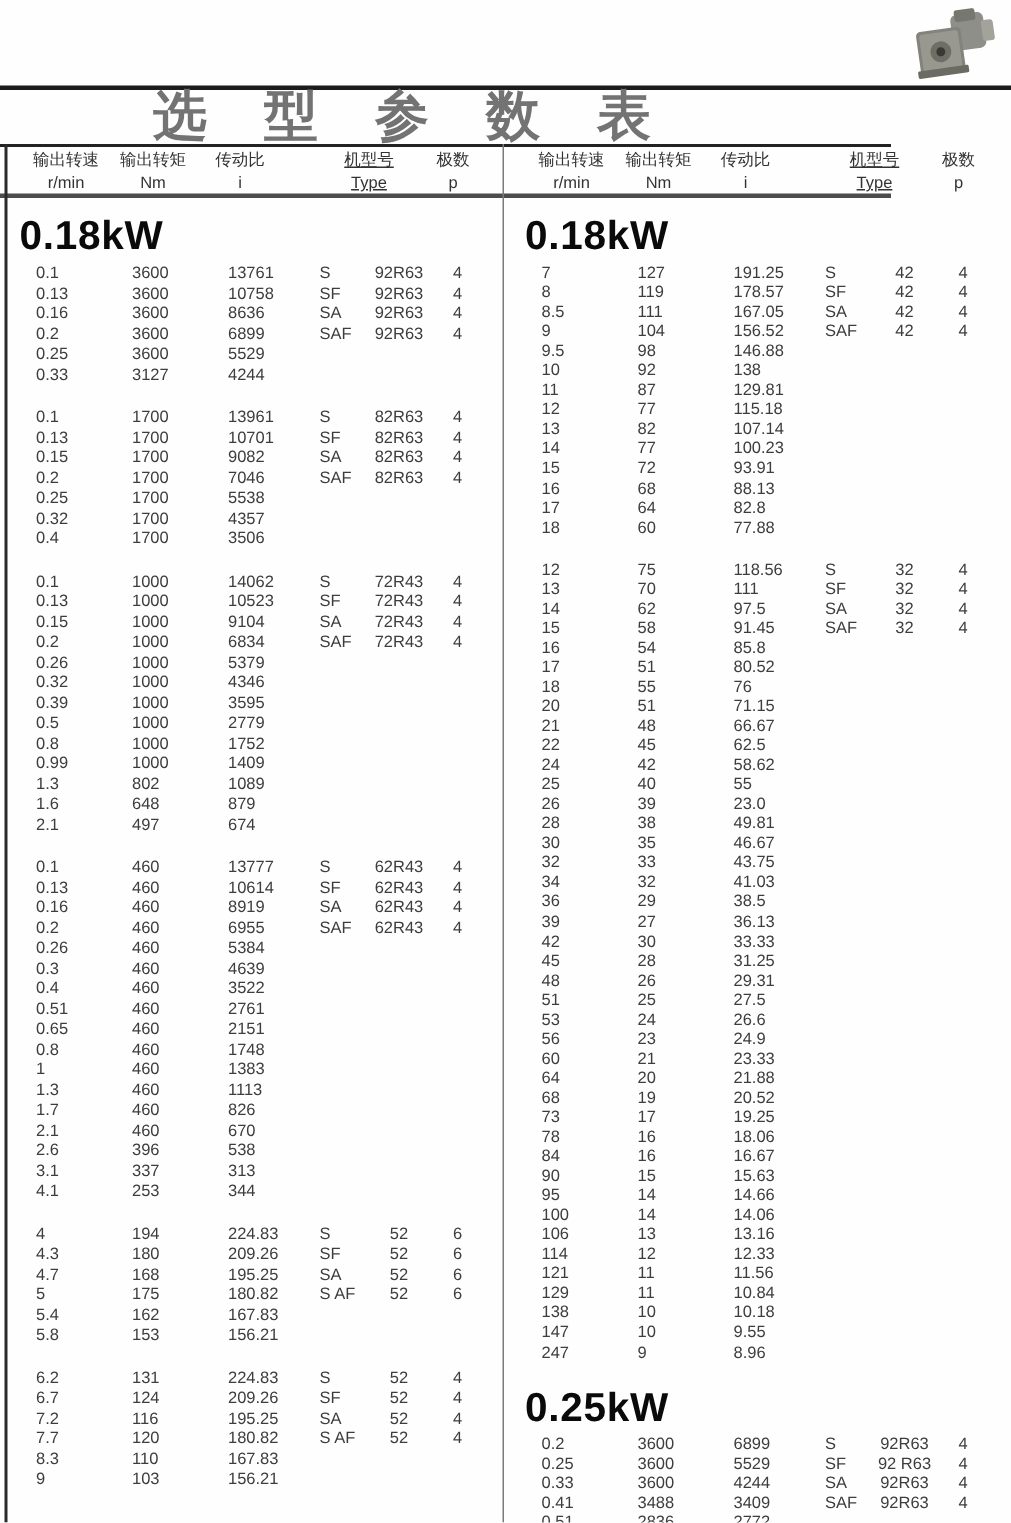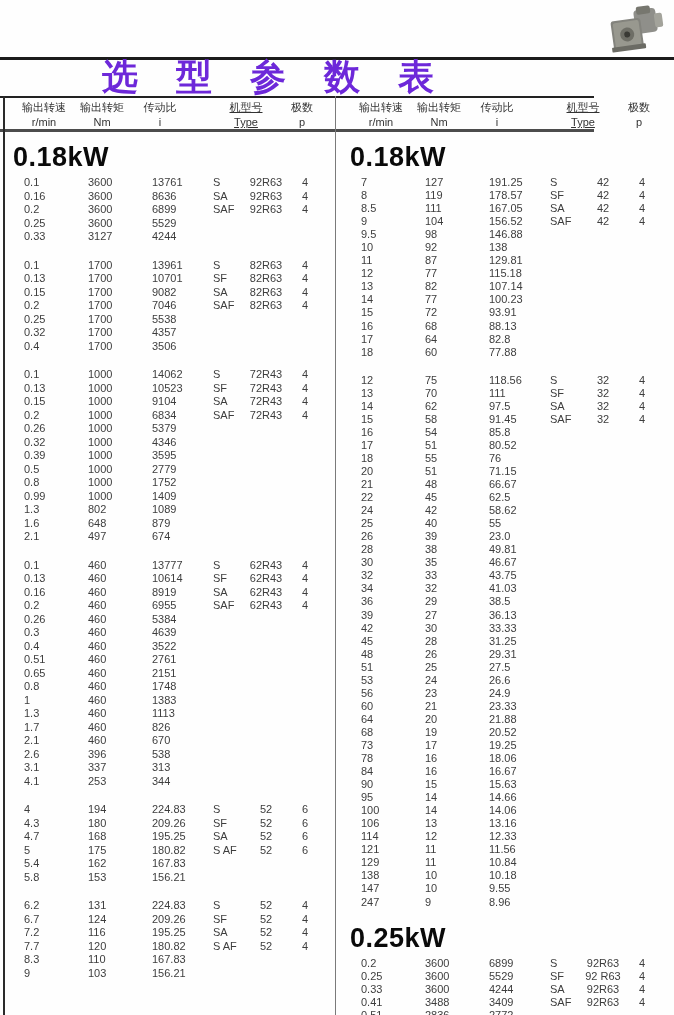--- a/index.html
+++ b/index.html
@@ -5,21 +5,21 @@
   html,body{margin:0;padding:0;background:#ffffff;}
   body{width:674px;height:1015px;overflow:hidden;position:relative;
        font-family:"Liberation Sans","DejaVu Sans",sans-serif;color:#3d3d3d;}
   .page{position:absolute;inset:0;background:#fefefe;}
 
   
   .top-rule{position:absolute;left:0;top:57px;width:674px;height:3px;background:#1c1c1c;}
 
   
   .title{position:absolute;left:0;top:58px;width:550px;margin:0;text-align:center;
-         font-size:36px;font-weight:bold;letter-spacing:14px;color:#6d28d9;line-height:38px;}
+         font-size:36px;font-weight:bold;letter-spacing:14px;color:#737373;line-height:38px;}
 
   
   .motor-photo{position:absolute;right:4px;top:2px;width:64px;height:60px;}
 
   
   .header-band{position:absolute;left:0;top:96px;width:594px;height:36px;
                border-top:2px solid #222;border-bottom:3px solid #4c4c4c;box-sizing:border-box;}
   .hhalf{position:absolute;top:0;height:100%;width:337px;}
   .hhalf.right{left:337px;}
   .hcell{position:absolute;top:2px;width:64px;text-align:center;font-size:11px;color:#333;line-height:15px;}
@@ -124,20 +124,21 @@
   </div>
 
   <div class="left-border"></div>
   <div class="center-divider"></div>
 
   <div class="content">
     <div class="half-col col-left" id="col-left">
         <div class="section-title">0.18kW</div>
         <div class="group">
           <div class="row"><span class="c-speed">0.1</span><span class="c-torque">3600</span><span class="c-ratio">13761</span><span class="c-prefix">S</span><span class="c-model">92R63</span><span class="c-poles">4</span></div>
+          <div class="row"><span class="c-speed">0.13</span><span class="c-torque">3600</span><span class="c-ratio">10758</span><span class="c-prefix">SF</span><span class="c-model">92R63</span><span class="c-poles">4</span></div>
           <div class="row"><span class="c-speed">0.16</span><span class="c-torque">3600</span><span class="c-ratio">8636</span><span class="c-prefix">SA</span><span class="c-model">92R63</span><span class="c-poles">4</span></div>
           <div class="row"><span class="c-speed">0.2</span><span class="c-torque">3600</span><span class="c-ratio">6899</span><span class="c-prefix">SAF</span><span class="c-model">92R63</span><span class="c-poles">4</span></div>
           <div class="row"><span class="c-speed">0.25</span><span class="c-torque">3600</span><span class="c-ratio">5529</span><span class="c-prefix"></span><span class="c-model"></span><span class="c-poles"></span></div>
           <div class="row"><span class="c-speed">0.33</span><span class="c-torque">3127</span><span class="c-ratio">4244</span><span class="c-prefix"></span><span class="c-model"></span><span class="c-poles"></span></div>
         </div>
         <div class="group">
           <div class="row"><span class="c-speed">0.1</span><span class="c-torque">1700</span><span class="c-ratio">13961</span><span class="c-prefix">S</span><span class="c-model">82R63</span><span class="c-poles">4</span></div>
           <div class="row"><span class="c-speed">0.13</span><span class="c-torque">1700</span><span class="c-ratio">10701</span><span class="c-prefix">SF</span><span class="c-model">82R63</span><span class="c-poles">4</span></div>
           <div class="row"><span class="c-speed">0.15</span><span class="c-torque">1700</span><span class="c-ratio">9082</span><span class="c-prefix">SA</span><span class="c-model">82R63</span><span class="c-poles">4</span></div>
           <div class="row"><span class="c-speed">0.2</span><span class="c-torque">1700</span><span class="c-ratio">7046</span><span class="c-prefix">SAF</span><span class="c-model">82R63</span><span class="c-poles">4</span></div>

